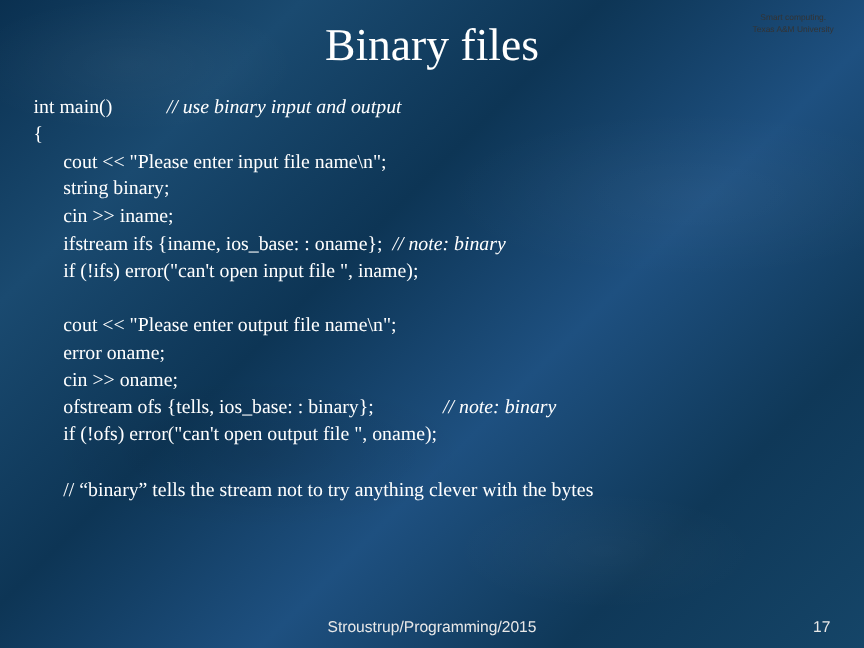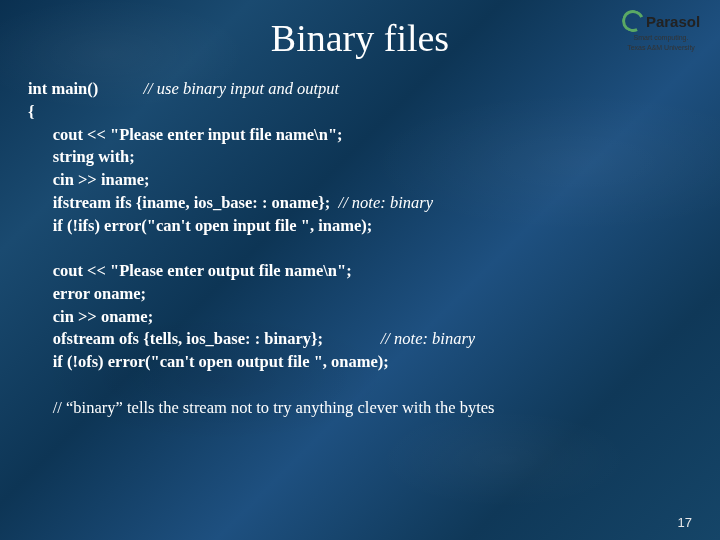--- a/index.html
+++ b/index.html
@@ -72,21 +72,21 @@
     margin-top: 2px;
     margin-bottom: 18px;
     font-family: "Times New Roman", Times, serif;
   }
   .code {
     font-size: 16.5px;
     line-height: 1.38;
     white-space: pre;
     font-family: "Times New Roman", Times, serif;
   }
-  .code .b { font-weight: bold; }
+  .code .b { font-weight: normal; }
   .code .i { }
   .code .bi { font-weight: normal; font-style: italic; }
   .footer {
     position: absolute;
     bottom: 10px;
     left: 0;
     width: 100%;
     text-align: center;
     font-family: Arial, Helvetica, sans-serif;
     font-size: 13px;
@@ -100,40 +100,37 @@
     font-size: 13px;
     color: #e8e8e8;
   }
 </style>
 </head>
 <body>
 
 <div class="slide">
 
   <div class="logo">
-    <div class="logo-mark">
-      <span class="logo-swirl"></span>
-      <span class="logo-text">Parasol</span>
-    </div>
     <div class="logo-tag">Smart computing.</div>
     <div class="logo-tag">Texas A&amp;M University</div>
   </div>
 
   <h1 class="title">Binary files</h1>
 
   <div class="code"><span class="b">int main()</span>           <span class="bi">// use binary input and output</span>
 <span class="b">{</span>
       <span class="b">cout &lt;&lt; "Please enter input file name\n";</span>
-      <span class="b">string with;</span>
+      <span class="b">string binary;</span>
       <span class="b">cin &gt;&gt; iname;</span>
       <span class="b">ifstream ifs {iname, ios_base: : oname};</span>  <span class="bi">// note: binary</span>
       <span class="b">if (!ifs) error("can't open input file ", iname);</span>
 
       <span class="b">cout &lt;&lt; "Please enter output file name\n";</span>
       <span class="b">error oname;</span>
       <span class="b">cin &gt;&gt; oname;</span>
       <span class="b">ofstream ofs {tells, ios_base: : binary};</span>              <span class="bi">// note: binary</span>
       <span class="b">if (!ofs) error("can't open output file ", oname);</span>
 
       <span class="i">// “binary” tells the stream not to try anything clever with the bytes</span></div>
 
+  <div class="footer">Stroustrup/Programming/2015</div>
   <div class="pagenum">17</div>
 </div>
 
 </body></html>

